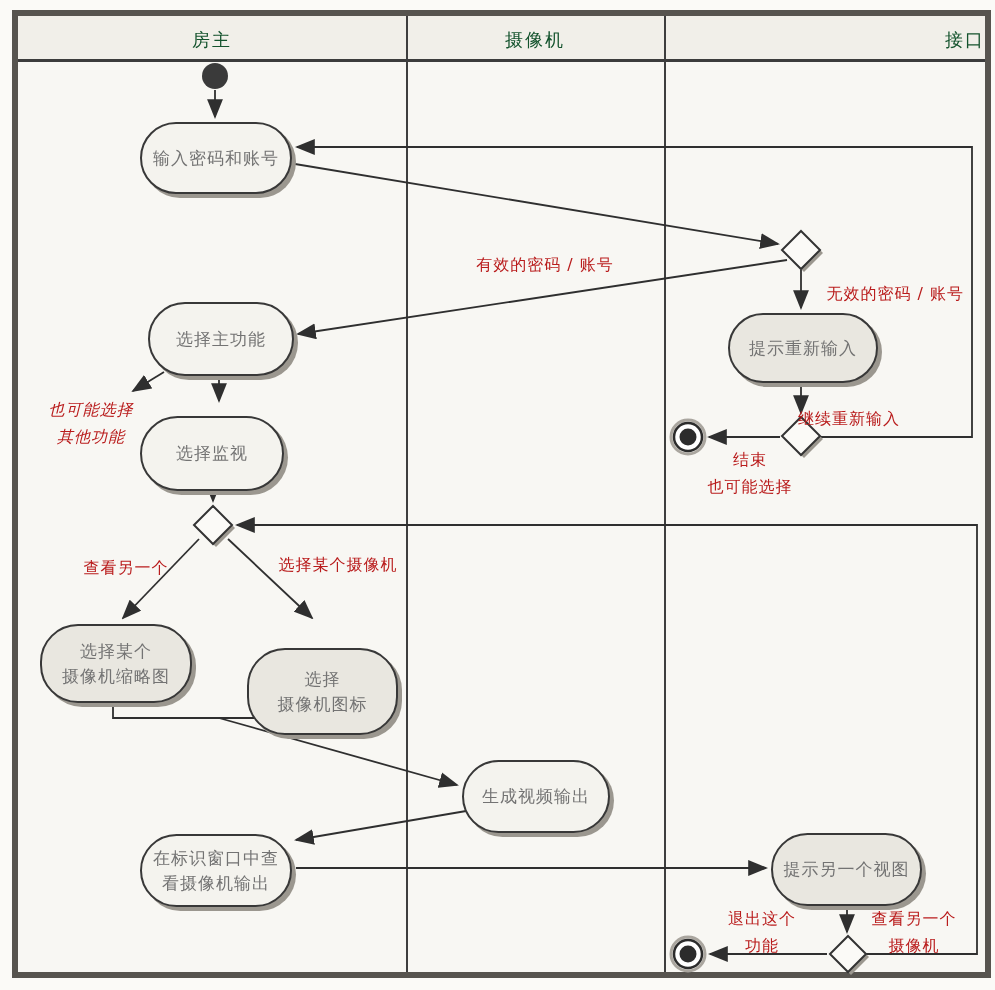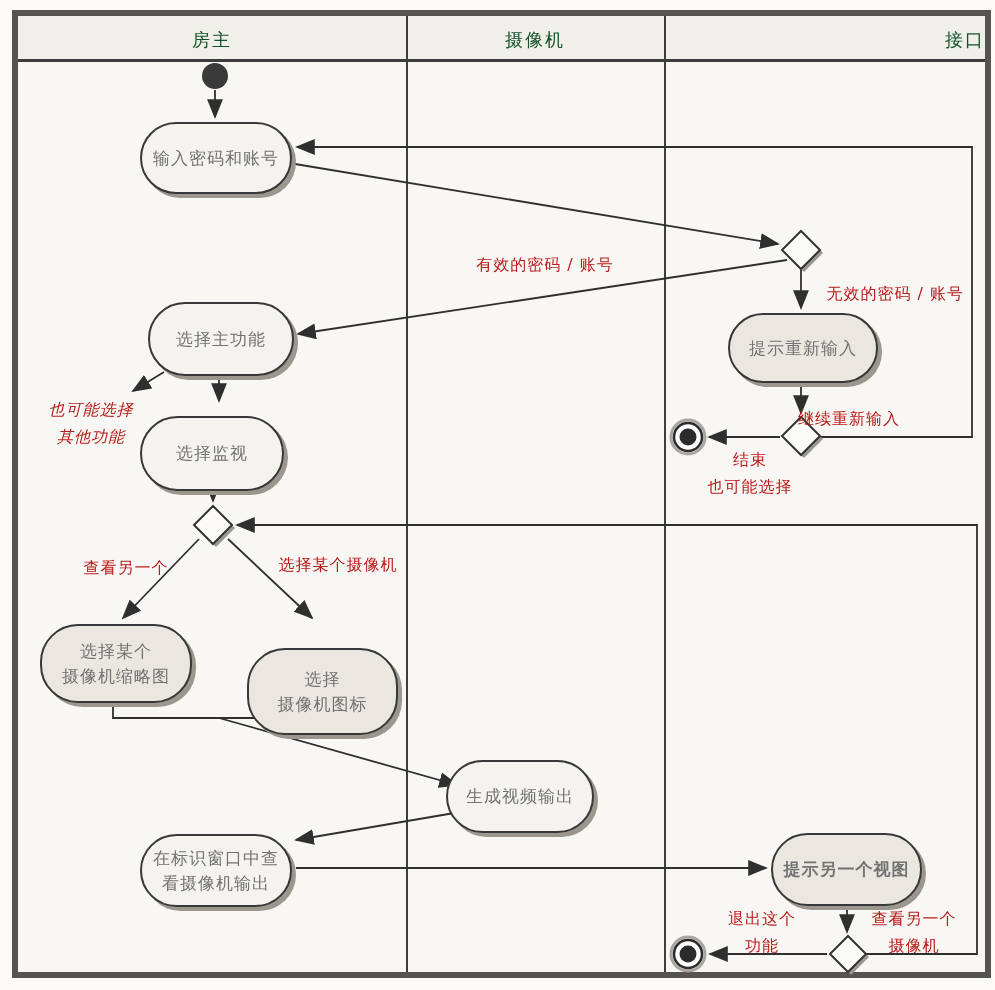--- a/index.html
+++ b/index.html
@@ -135,24 +135,24 @@
   </svg>
 
   <div class="node" style="left:140px;top:122px;width:152px;height:72px;">输入密码和账号</div>
   <div class="node" style="left:148px;top:302px;width:146px;height:74px;">选择主功能</div>
   <div class="node" style="left:140px;top:406px;width:144px;height:75px;margin-top:10px;">选择监视</div>
   <div class="node shaded" style="left:728px;top:313px;width:150px;height:70px;">提示重新输入</div>
   <div class="node shaded" style="left:40px;top:624px;width:152px;height:79px;">选择某个
 摄像机缩略图</div>
   <div class="node shaded" style="left:247px;top:648px;width:151px;height:87px;">选择
 摄像机图标</div>
-  <div class="node" style="left:446px;top:760px;width:148px;height:73px;">生成视频输出</div>
+  <div class="node" style="left:462px;top:760px;width:148px;height:73px;">生成视频输出</div>
   <div class="node" style="left:140px;top:834px;width:152px;height:73px;">在标识窗口中查
 看摄像机输出</div>
-  <div class="node shaded" style="left:771px;top:833px;width:151px;height:73px;font-weight:bold;">提示另一个视图</div>
+  <div class="node shaded" style="left:771px;top:833px;width:151px;height:73px;">提示另一个视图</div>
 
   <div class="elabel" style="left:460px;top:251px;width:170px;">有效的密码 / 账号</div>
   <div class="elabel" style="left:804px;top:280px;width:160px;text-align:right;">无效的密码 / 账号</div>
   <div class="elabel" style="left:784px;top:405px;width:130px;">继续重新输入</div>
   <div class="elabel" style="left:700px;top:446px;width:100px;">结束
 也可能选择</div>
   <div class="elabel" style="left:38px;top:396px;width:106px;font-style:italic;">也可能选择
 其他功能</div>
   <div class="elabel" style="left:78px;top:554px;width:96px;">查看另一个</div>
   <div class="elabel" style="left:266px;top:551px;width:144px;">选择某个摄像机</div>

